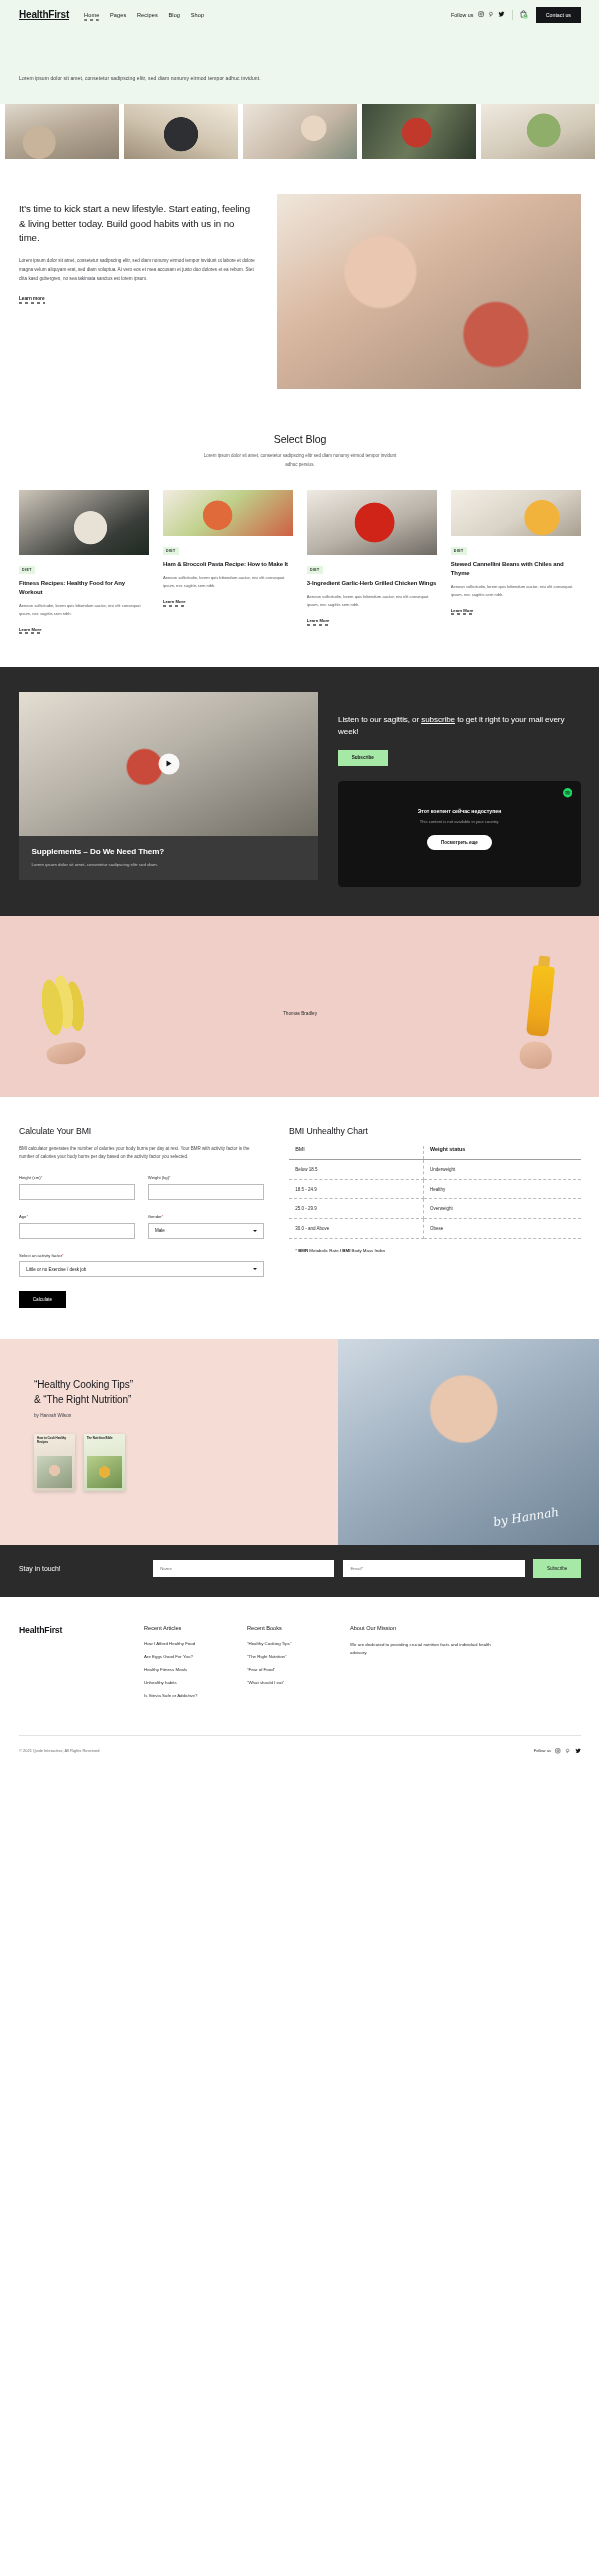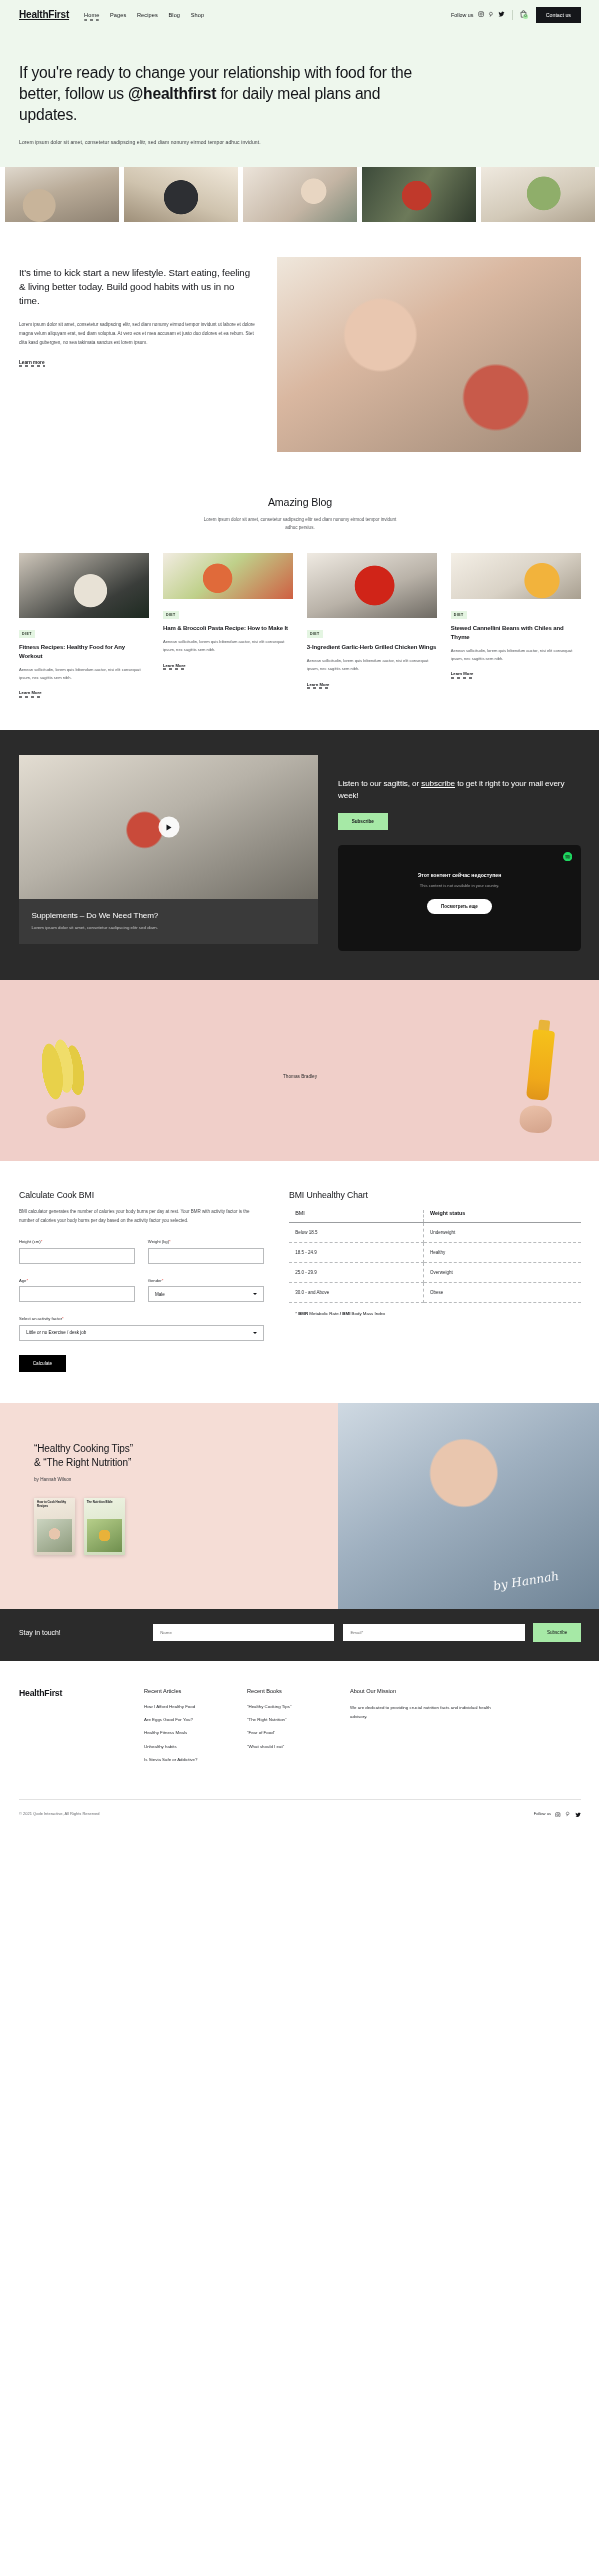--- a/index.html
+++ b/index.html
@@ -165,21 +165,21 @@
     display: flex; align-items: center; justify-content: center;
   }
   .play::after {
     content: ""; display: block;
     border-left: 5.6px solid #15161a;
     border-top: 3.7px solid transparent;
     border-bottom: 3.7px solid transparent;
     margin-left: 1.9px;
   }
   .video-cap { background: #3a3a3a; padding: 11.2px 12.5px 13.7px; }
-  .video-cap h3 { color: #fff; font-size: 8.1px; font-weight: 400; letter-spacing: -0.1px; }
+  .video-cap h3 { color: #fff; font-size: 8.1px; font-weight: 700; letter-spacing: -0.1px; }
   .video-cap p { color: #c4c4c4; font-size: 4.4px; margin-top: 5.6px; }
   .pod-right { flex: 1; padding-top: 22.5px; }
   .pod-right h3 { color: #fff; font-size: 8.1px; line-height: 1.5; font-weight: 400; letter-spacing: -0.1px; }
   .pod-right h3 u { text-decoration-thickness: 0.6px; text-underline-offset: 1.2px; }
   .btn-green {
     display: inline-block; margin-top: 11.2px;
     background: #a6e9a6; color: #15161a;
     font-size: 4.6px; font-weight: 700;
     padding: 5.6px 13.7px; text-decoration: none;
   }
@@ -382,21 +382,20 @@
           <span class="cart-badge">0</span>
         </a>
         <a class="btn-contact" href="#">Contact us</a>
       </div>
     </div>
   </div>
 </div>
 
 <section class="hero">
   <div class="wrap">
-    <h1><span>If you're ready to change your relationship with food for the better, follow us </span><b>@healthfirst</b><span> for daily meal plans and updates.</span></h1>
     <p>Lorem ipsum dolor sit amet, consetetur sadipscing elitr, sed diam nonumy eirmod tempor adhuc invidunt.</p>
   </div>
 </section>
 
 <section class="strip">
   <div class="ph ph-kitchen"></div>
   <div class="ph ph-phone"></div>
   <div class="ph ph-smoothie"></div>
   <div class="ph ph-salad"></div>
   <div class="ph ph-bowl"></div>
@@ -405,21 +404,21 @@
 <section class="wrap lifestyle">
   <div class="col-txt">
     <h2>It's time to kick start a new lifestyle. Start eating, feeling &amp; living better today. Build good habits with us in no time.</h2>
     <p>Lorem ipsum dolor sit amet, consetetur sadipscing elitr, sed diam nonumy eirmod tempor invidunt ut labore et dolore magna velum aliquyam erat, sed diam voluptua. At vero eos et mea accusam et justo duo dolores et ea rebum. Stet clita kasd gubergren, no sea takimata sanctus est lorem ipsum.</p>
     <a class="link-squig" href="#">Learn more</a>
   </div>
   <div class="col-img ph-woman-eating"></div>
 </section>
 
 <section class="wrap blog">
-  <h2>Amazing Blog</h2>
+  <h2>Select Blog</h2>
   <div class="sub">Lorem ipsum dolor sit amet, consetetur sadipscing elitr sed diam nonumy eirmod tempor invidunt adhuc persius.</div>
   <div class="cards">
     <article class="card c1">
       <div class="thumb ph-c1"></div>
       <span class="tag">DIET</span>
       <h3>Fitness Recipes: Healthy Food for Any Workout</h3>
       <p>Aenean sollicitudin, lorem quis bibendum auctor, nisi elit consequat ipsum, nec sagittis sem nibh.</p>
       <a class="link-squig" href="#">Learn More</a>
     </article>
     <article class="card c2">
@@ -482,21 +481,21 @@
       <span class="bottle"></span>
       <span class="hand"></span>
   </div>
   <div class="inner">
     <div class="author">Thomas Bradley</div>
   </div>
 </section>
 
 <section class="wrap bmi">
   <div class="bmi-left">
-    <h2>Calculate Cook BMI</h2>
+    <h2>Calculate Your BMI</h2>
     <p class="desc">BMI calculator generates the number of calories your body burns per day at rest. Your BMR with activity factor is the number of calories your body burns per day based on the activity factor you selected.</p>
     <div class="form-row">
       <div class="field">
         <label><span>Height (cm)</span><i>*</i></label>
         <input type="text" value="" style="">
       </div>
       <div class="field">
         <label><span>Weight (kg)</span><i>*</i></label>
         <input type="text" value="" style="">
       </div>

